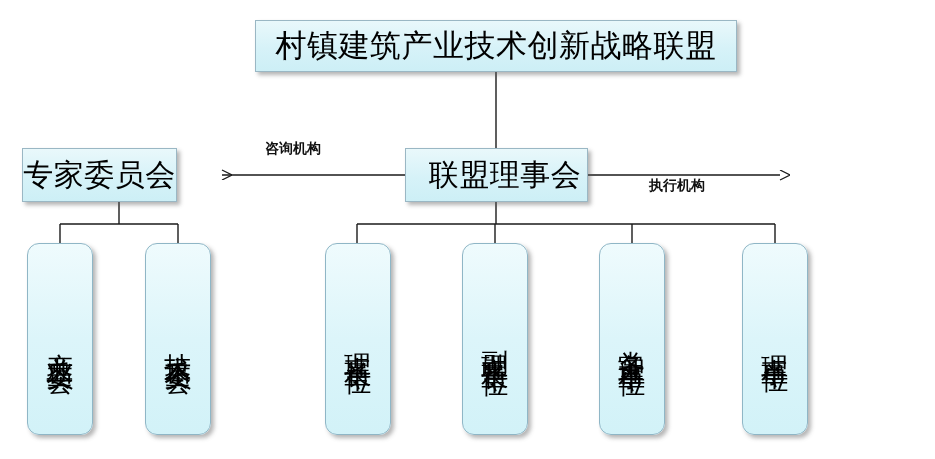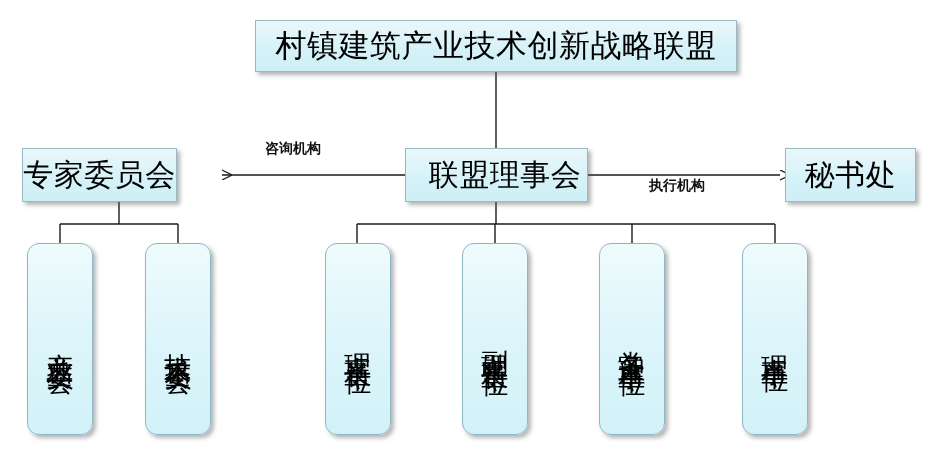--- a/index.html
+++ b/index.html
@@ -114,23 +114,20 @@
   </div>
 
   <div class="node htext" style="left:22px; top:148px; width:155px; height:54px;">
     <span>专家委员会</span>
   </div>
 
   <div class="node htext" style="left:405px; top:148px; width:183px; height:54px;padding-left:17px;">
     <span>联盟理事会</span>
   </div>
 
-  <div class="node htext" style="left:785px; top:148px; width:131px; height:54px;">
-    <span>秘书处</span>
-  </div>
 
   <div class="edge-label" style="left:262px; top:140px;text-align:right;">咨询机构</div>
 
   <div class="edge-label" style="left:646px; top:140px;margin-top:37px;">执行机构</div>
 
   <div class="node rounded vtext" style="left:27px; top:243px; width:66px; height:192px;">
     <span>产业委员会</span>
   </div>
 
   <div class="node rounded vtext" style="left:145px; top:243px; width:66px; height:192px;">

